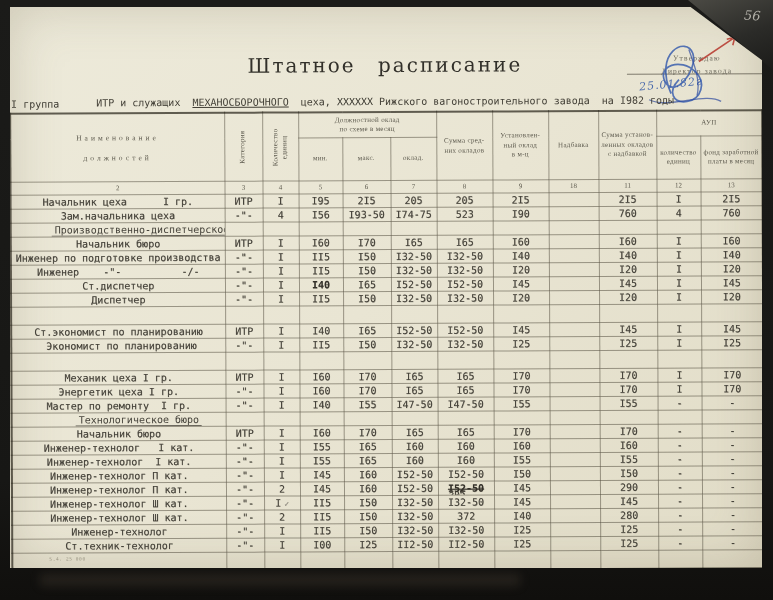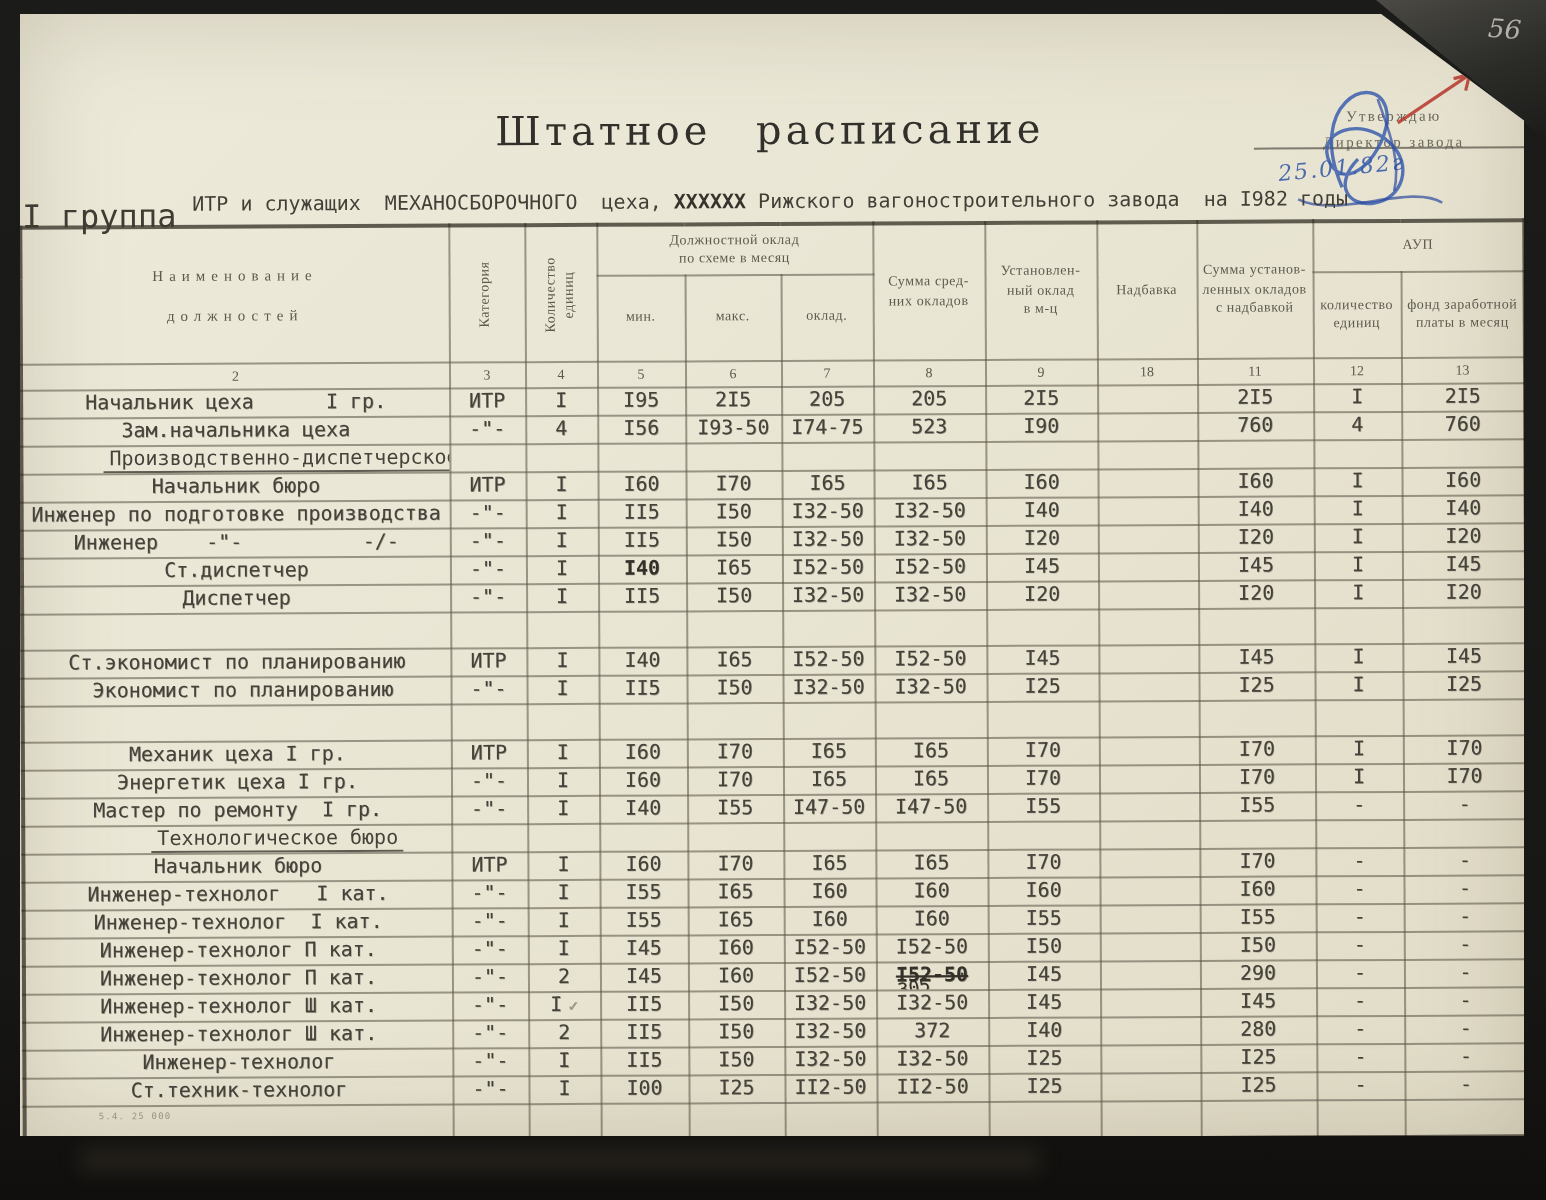--- a/index.html
+++ b/index.html
@@ -14,25 +14,25 @@
          clip-path:polygon(0 0,100% 0,100% 100%);}
   .page{position:absolute;left:10px;top:7px;width:752px;height:561px;
         background:linear-gradient(135deg,#edeada 0%,#e9e5d3 50%,#e1dcc7 100%);
         clip-path:polygon(0 0,90.5% 0,100% 9.5%,100% 100%,0 100%);
         box-shadow:inset 0 0 50px rgba(110,100,70,.25);}
   .tilt{position:absolute;left:0;top:0;width:752px;height:561px;transform:rotate(-0.28deg);}
   .page-num{position:absolute;left:744px;top:8px;color:#b3b1a9;
         font:italic 13px "DejaVu Serif",serif;transform:rotate(4deg);}
   .doc-title{position:absolute;left:0;top:46px;width:100%;text-align:center;
         font:20px "DejaVu Serif",serif;color:#32302a;letter-spacing:2px;word-spacing:14px;}
-  .group-label{position:absolute;left:2px;top:90px;font-size:16px;color:#3f3c33;}
+  .group-label{position:absolute;left:2px;top:90px;font-size:10px;color:#3f3c33;}
   .subtitle{position:absolute;left:0;top:89px;width:100%;text-align:center;
         font-size:10px;color:#423f36;white-space:pre;}
-  .subtitle .dept{padding:0 6px;}
-  .subtitle .struck{font-weight:bold;color:#35332b;}
+  .subtitle .dept{text-decoration:underline;padding:0 6px;}
+  .subtitle .struck{font-weight:normal;color:#35332b;}
   .stamp{position:absolute;left:618px;top:47px;width:140px;text-align:center;
         font:7.5px "Liberation Serif",serif;color:#6b685c;letter-spacing:1.2px;line-height:1.7;}
   .stamp-line{position:absolute;left:618px;top:68px;width:138px;border-top:1px solid rgba(70,66,55,.65);}
   .hand-date{position:absolute;left:630px;top:72px;font:italic 11px "DejaVu Serif",serif;
         color:#2f55a5;transform:rotate(-5deg);letter-spacing:1px;opacity:.85;}
   .sig-svg{position:absolute;left:600px;top:16px;}
   
   table.doc{position:absolute;left:0;top:104px;width:752px;border-collapse:collapse;
         table-layout:fixed;}
   table.doc td{border:1px solid rgba(85,80,65,.55);padding:0;vertical-align:middle;

